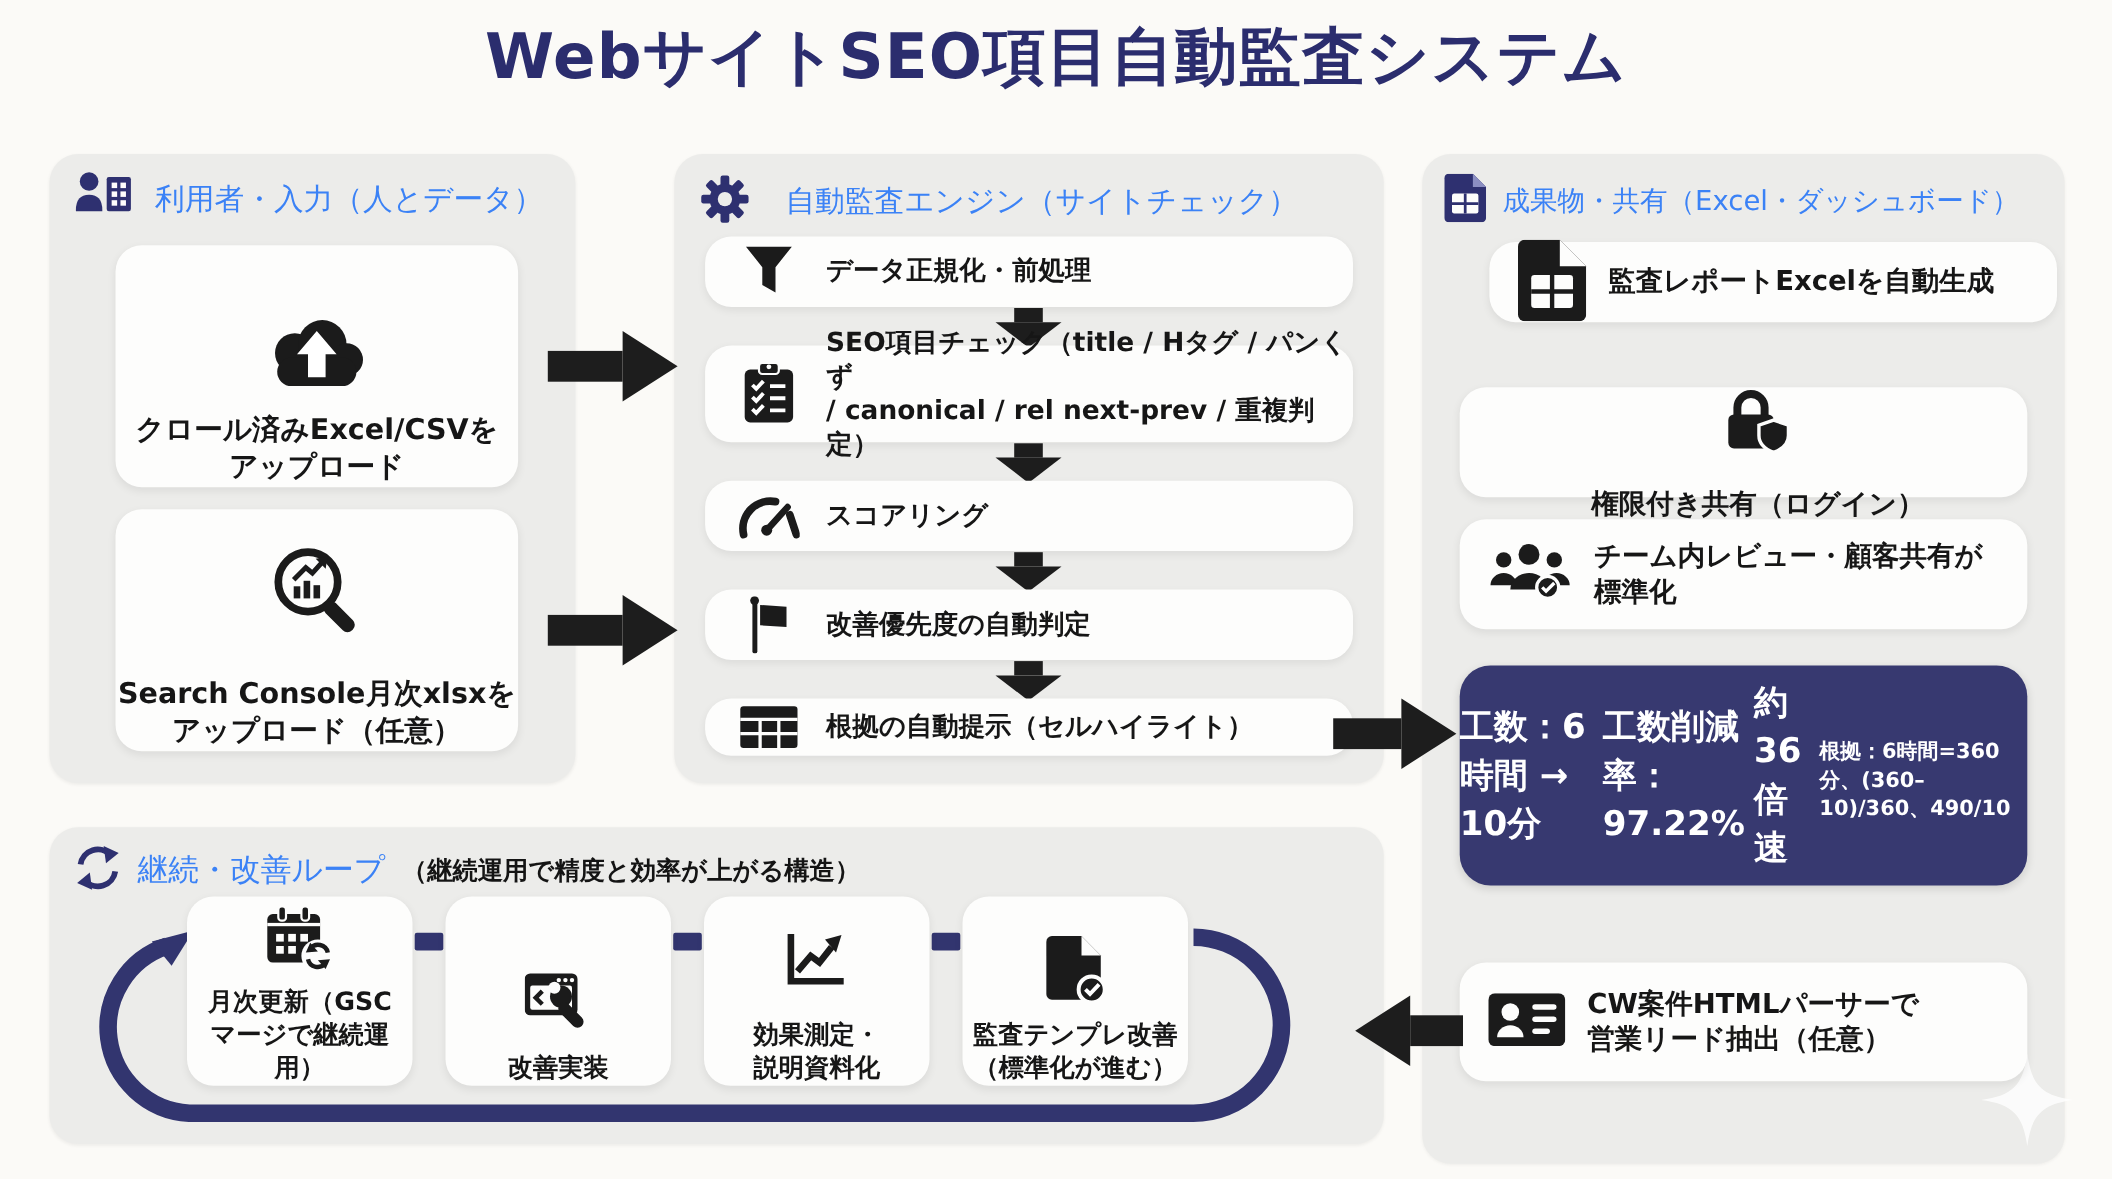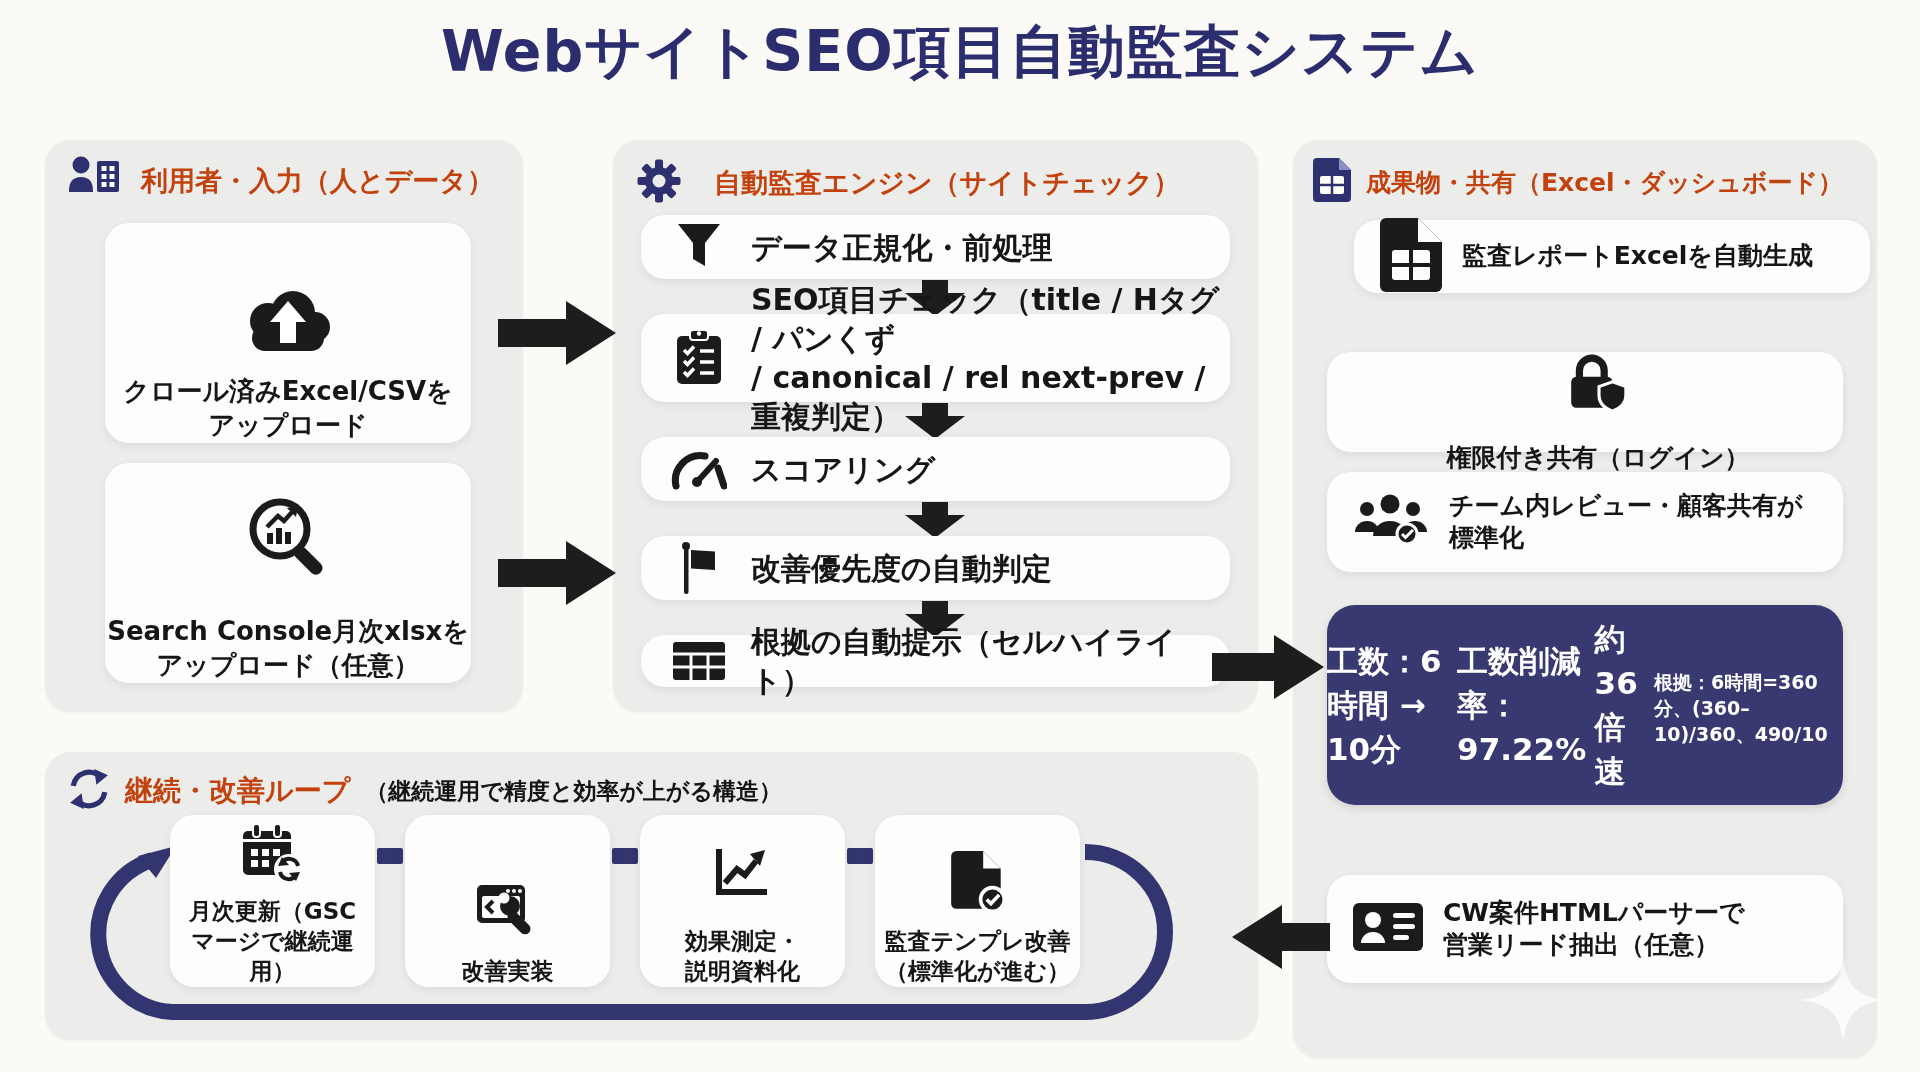--- a/index.html
+++ b/index.html
@@ -14,36 +14,36 @@
     text-align:center;font-size:57px;font-weight:800;
     color:#2b2d6e;letter-spacing:1px;margin:0;
   }
   .panel{
     position:absolute;background:#ececea;border-radius:26px;
     box-shadow:0 1px 3px rgba(0,0,0,.05);
   }
   .panel-header{
     position:absolute;display:flex;align-items:center;gap:15px;
   }
-  .htext{font-size:27px;font-weight:700;color:#c2410c;white-space:nowrap;}
+  .htext{font-size:27px;font-weight:400;color:#3b82f6;white-space:nowrap;}
   .htext.small{font-size:25px;}
   .hsub{font-size:23px;font-weight:800;color:#141414;white-space:nowrap;}
   .card{
     position:absolute;background:#fdfdfc;border-radius:24px;
     box-shadow:0 3px 8px rgba(0,0,0,.07);
     display:flex;align-items:center;justify-content:center;
   }
   .card.vcol{flex-direction:column;gap:12px;justify-content:flex-end;}
   .card.hrow{flex-direction:row;justify-content:flex-start;gap:20px;padding-left:26px;box-sizing:border-box;}
   .card-label{
     font-size:26px;font-weight:800;text-align:center;line-height:1.3;
     white-space:pre-line;color:#161616;
   }
   .step-label{
-    font-size:30px;font-weight:800;text-align:left;line-height:1.3;
+    font-size:24px;font-weight:800;text-align:left;line-height:1.3;
     white-space:pre-line;color:#161616;
   }
   .out-label{
     font-size:25px;font-weight:800;text-align:left;line-height:1.3;
     white-space:pre-line;color:#161616;
   }
   .loop-label{
     font-size:23px;font-weight:800;text-align:center;line-height:1.3;
     white-space:pre-line;color:#161616;
   }

